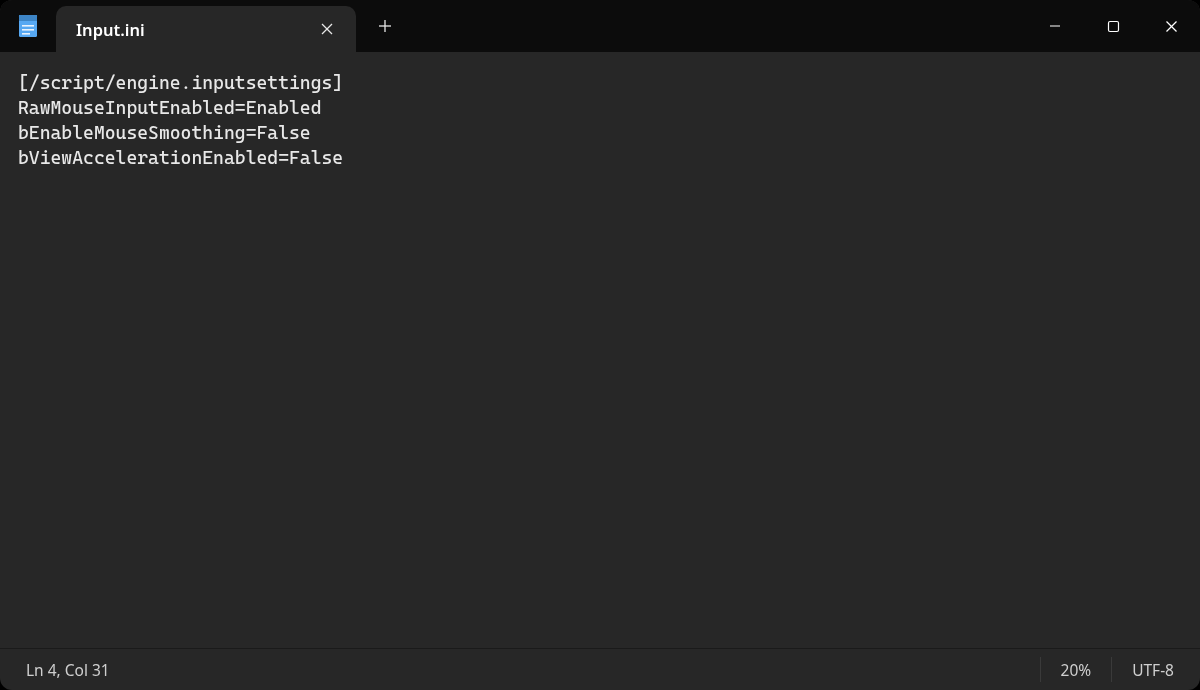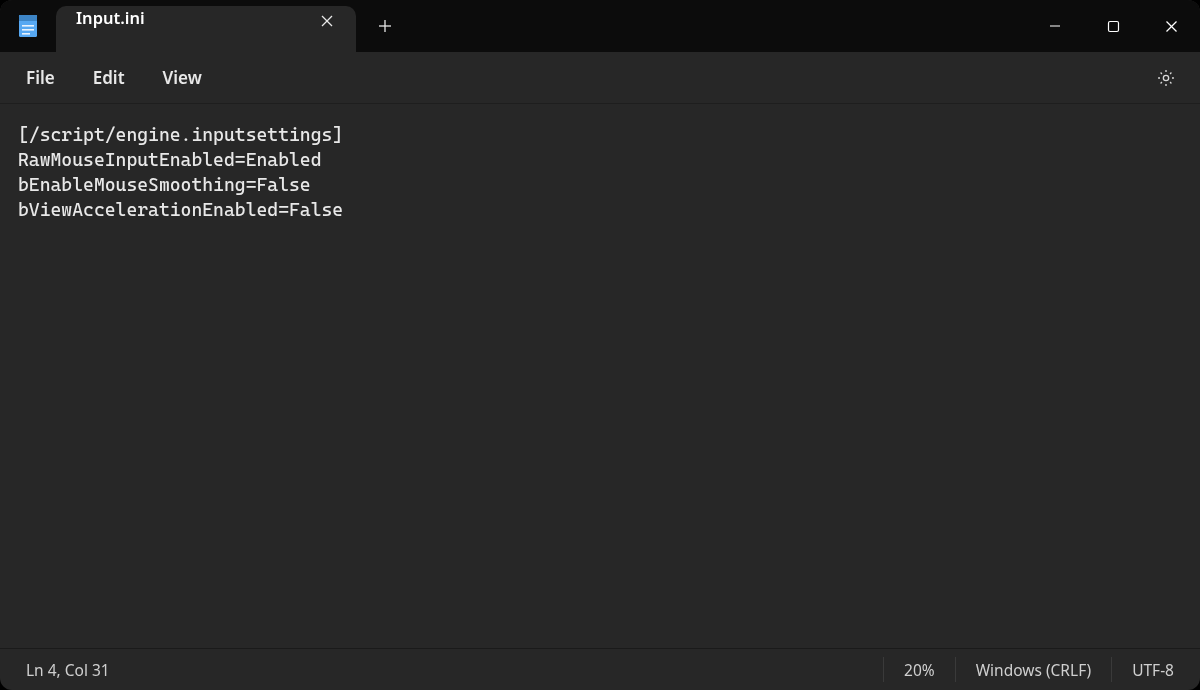--- a/index.html
+++ b/index.html
@@ -16,21 +16,21 @@
     height: 52px;
     background: #0c0c0c;
     display: flex; align-items: stretch;
     color: #fff;
     user-select: none;
   }
   .app-icon {
     width: 56px; display: flex; align-items: center; justify-content: center;
   }
   .tab {
-    display: flex; 
+    display: flex; align-items: center;
     background: #272727;
     border-top-left-radius: 10px; border-top-right-radius: 10px;
     margin-top: 6px;
     padding: 0 14px 0 20px;
     min-width: 300px;
     gap: 16px;
   }
   .tab .tab-title {
     flex: 1;
     font-size: 16.5px; font-weight: 600; color: #fff;
@@ -141,39 +141,26 @@
       </div>
       <div class="win-btn close">
         <svg width="13" height="13" viewBox="0 0 13 13" stroke="#fff" stroke-width="1.2">
             <line x1="1.5" y1="1.5" x2="11.5" y2="11.5"></line>
             <line x1="11.5" y1="1.5" x2="1.5" y2="11.5"></line>
           </svg>
       </div>
     </div>
   </div>
 
-  <div class="menubar">
-    <div class="menu-item">File</div>
-    <div class="menu-item">Edit</div>
-    <div class="menu-item">View</div>
-    <div class="menubar-spacer"></div>
-    <div class="settings-btn">
-      <svg width="20" height="20" viewBox="0 0 24 24" fill="none" stroke="#d8d8d8" stroke-width="1.6">
-        <circle cx="12" cy="12" r="3.2"></circle>
-        <path d="M12 2.5v2.3M12 19.2v2.3M21.5 12h-2.3M4.8 12H2.5M18.5 5.5l-1.6 1.6M7.1 16.9l-1.6 1.6M18.5 18.5l-1.6-1.6M7.1 7.1 5.5 5.5"></path>
-      </svg>
-    </div>
-  </div>
 
   <div class="editor" contenteditable="true" spellcheck="false" style="">[/script/engine.inputsettings]
 RawMouseInputEnabled=Enabled
 bEnableMouseSmoothing=False
 bViewAccelerationEnabled=False</div>
 
   <div class="statusbar">
     <div class="status-cell first">Ln 4, Col 31</div>
     <div class="status-spacer"></div>
     <div class="status-cell">20%</div>
-    <div class="status-cell">Windows (CRLF)</div>
     <div class="status-cell">UTF-8</div>
   </div>
 
 </div>
 
 </body></html>

